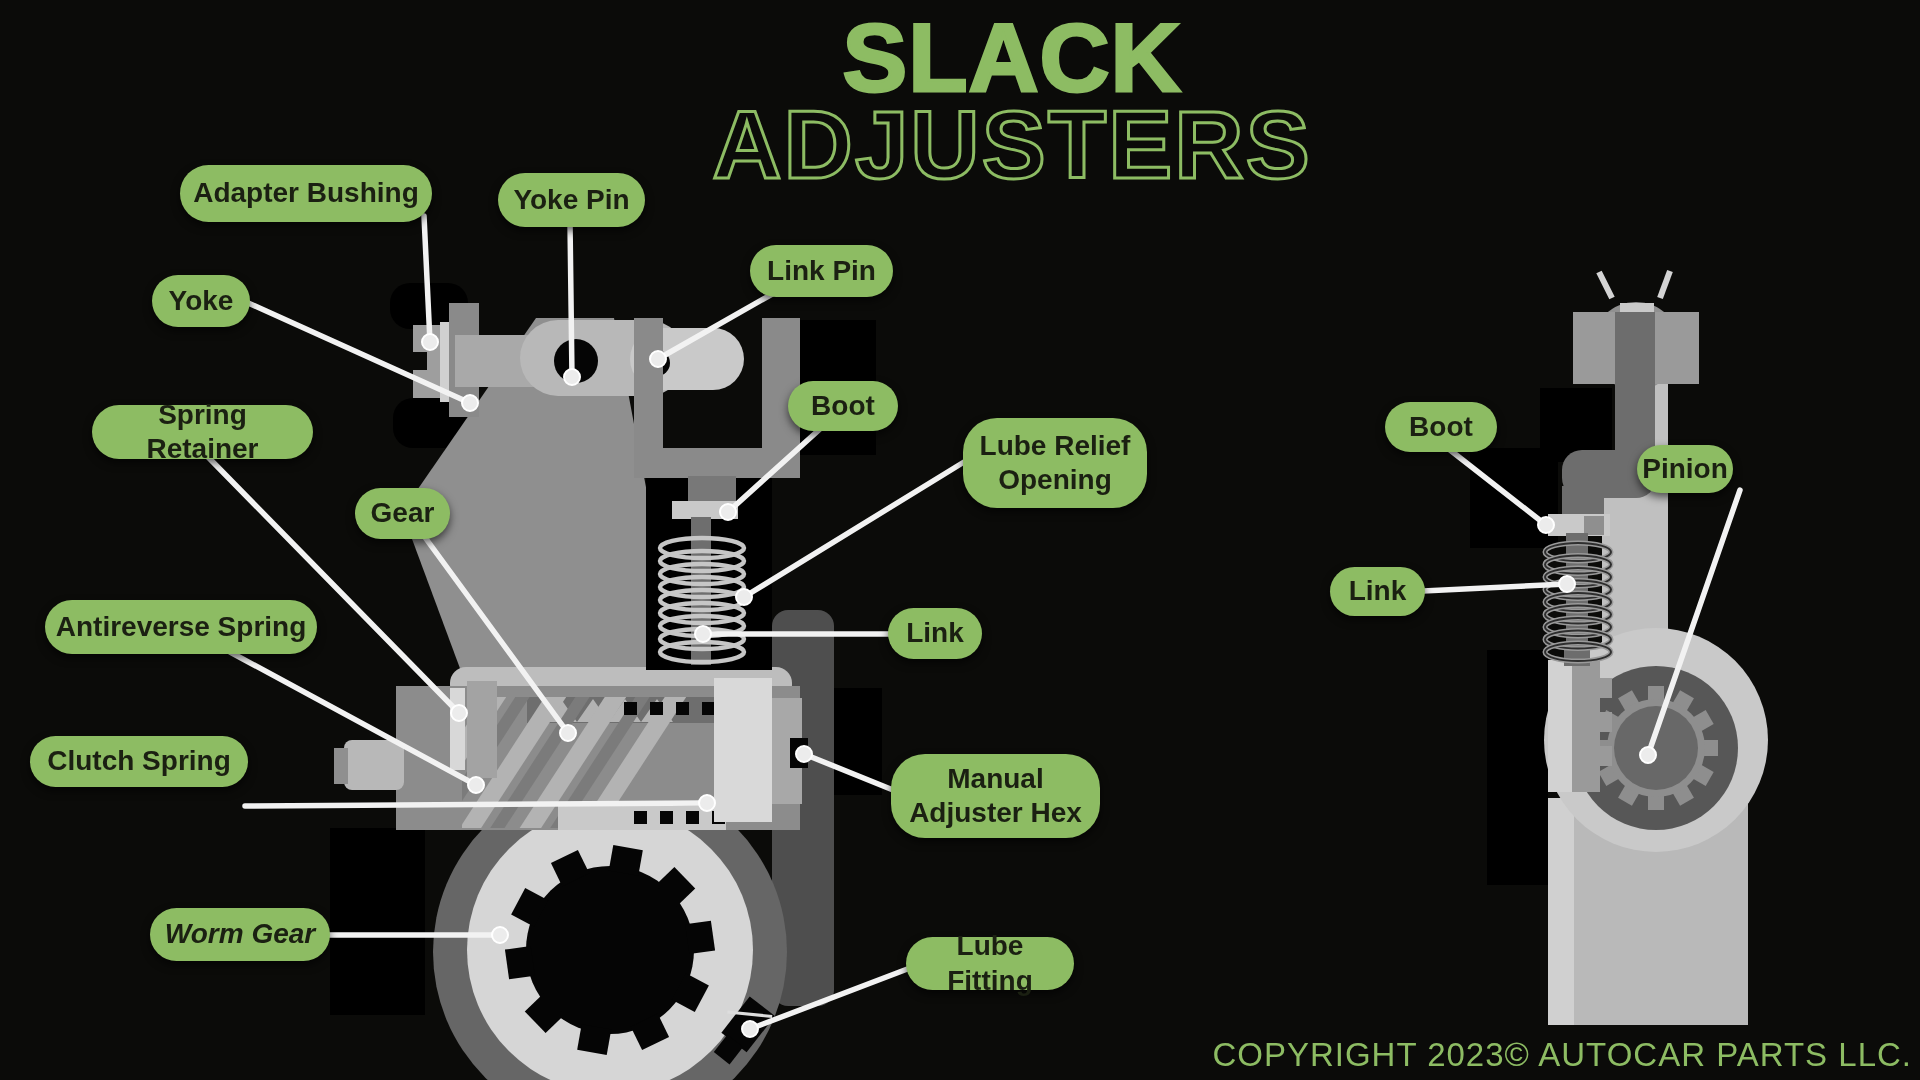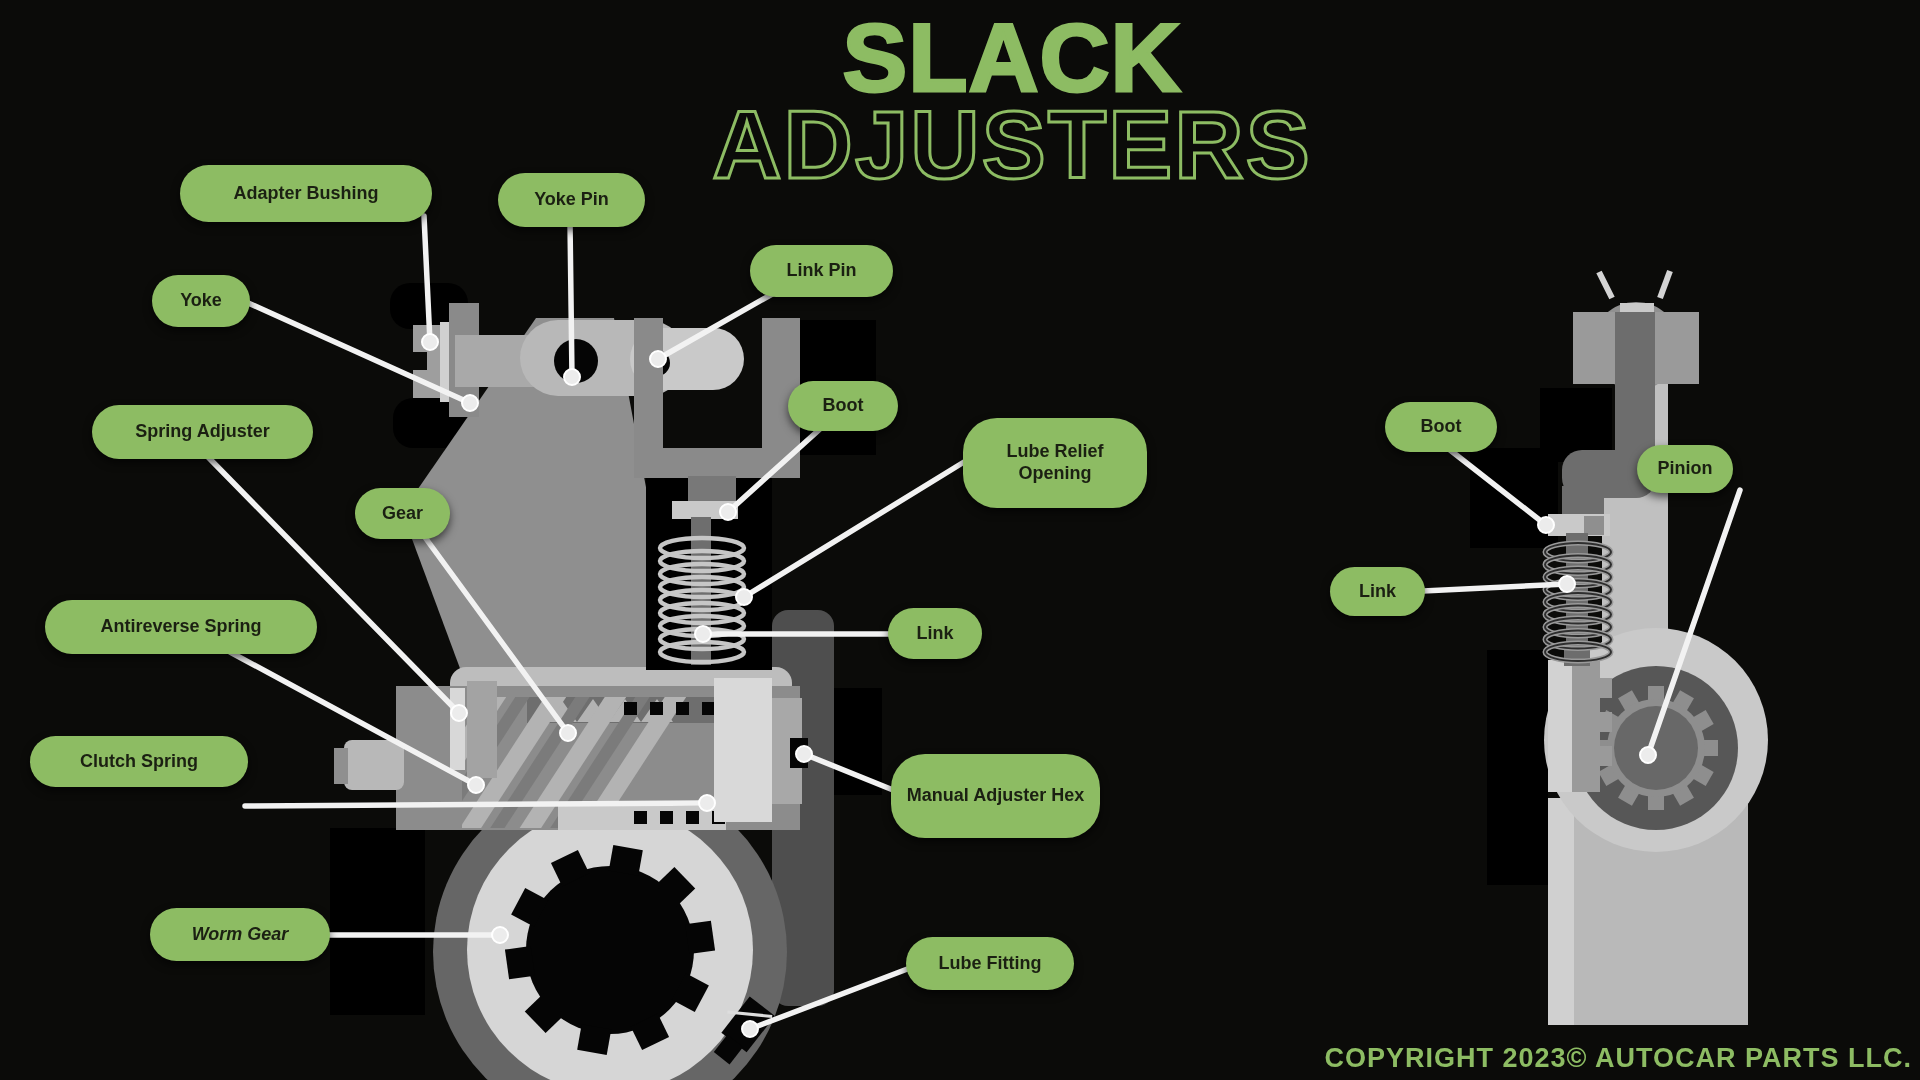--- a/index.html
+++ b/index.html
@@ -20,28 +20,28 @@
   }
   .title-line2{
     position:absolute;left:512px;top:95px;width:1000px;height:100px;
     text-align:center;line-height:100px;font-size:96px;font-weight:700;
     color:transparent;letter-spacing:2px;
     -webkit-text-stroke:3px var(--accent);
   }
   .pill{
     position:absolute;display:flex;align-items:center;justify-content:center;
     background:var(--accent);color:var(--pill-text);
-    font-weight:700;font-size:18px;line-height:1.22;text-align:center;
+    font-weight:700;font-size:28px;line-height:1.22;text-align:center;
     border-radius:999px;box-shadow:0 4px 9px rgba(0,0,0,.6);
     padding:0 10px;
   }
   .pill.two-line{border-radius:34px;}
   .copyright{
     position:absolute;right:8px;bottom:6px;
-    color:var(--accent);font-weight:700;font-size:27px;letter-spacing:1px;
+    color:var(--accent);font-weight:400;font-size:33px;letter-spacing:1px;
   }
 </style>
 </head>
 <body>
 
 <div class="canvas">
 
   <svg class="diagram-svg" width="1920" height="1080" viewBox="0 0 1920 1080">
 
     <g>
@@ -300,21 +300,21 @@
       <div class="pill" style="left: 152px; top: 275px; width: 98px; height: 52px;">
         <span>Yoke</span>
       </div>
       <div class="pill" style="left: 788px; top: 381px; width: 110px; height: 50px;">
         <span>Boot</span>
       </div>
       <div class="pill two-line" style="left: 963px; top: 418px; width: 184px; height: 90px;">
         <span>Lube Relief Opening</span>
       </div>
       <div class="pill" style="left: 92px; top: 405px; width: 221px; height: 54px;">
-        <span>Spring Adjuster</span>
+        <span>Spring Retainer</span>
       </div>
       <div class="pill" style="left: 355px; top: 488px; width: 95px; height: 51px;">
         <span>Gear</span>
       </div>
       <div class="pill" style="left: 888px; top: 608px; width: 94px; height: 51px;">
         <span>Link</span>
       </div>
       <div class="pill" style="left: 45px; top: 600px; width: 272px; height: 54px;">
         <span>Antireverse Spring</span>
       </div>

